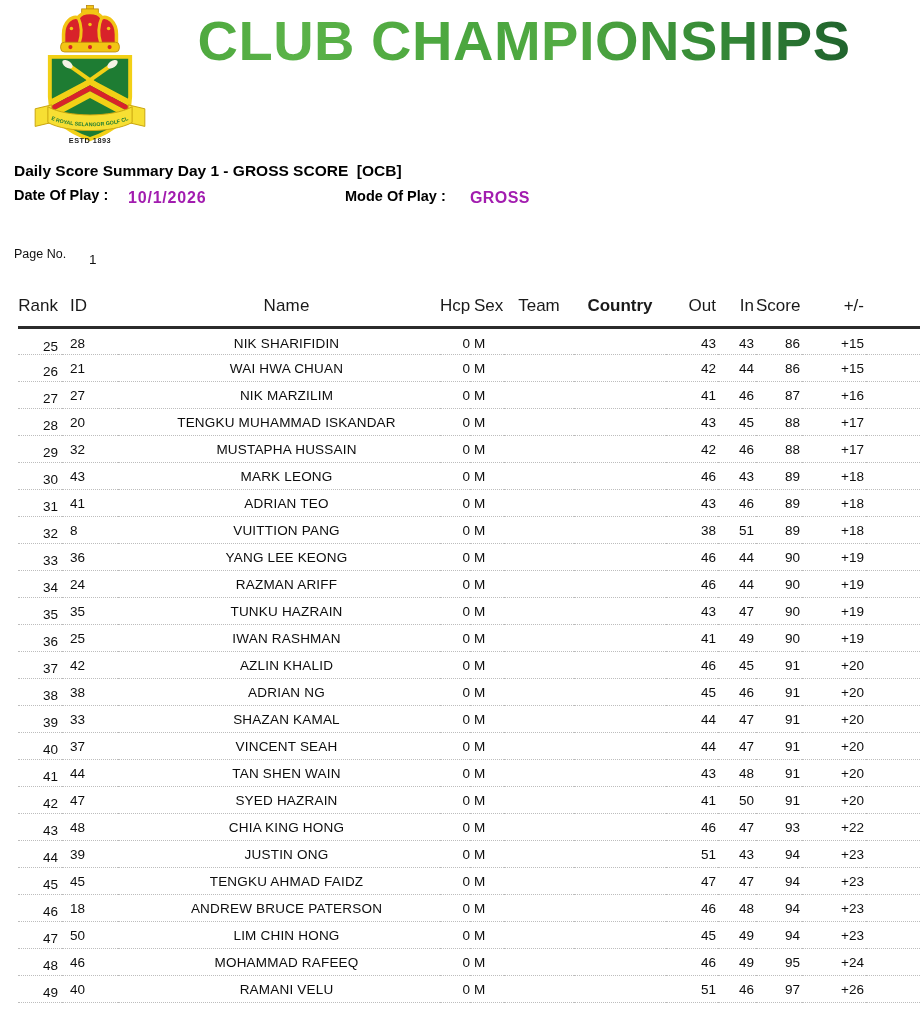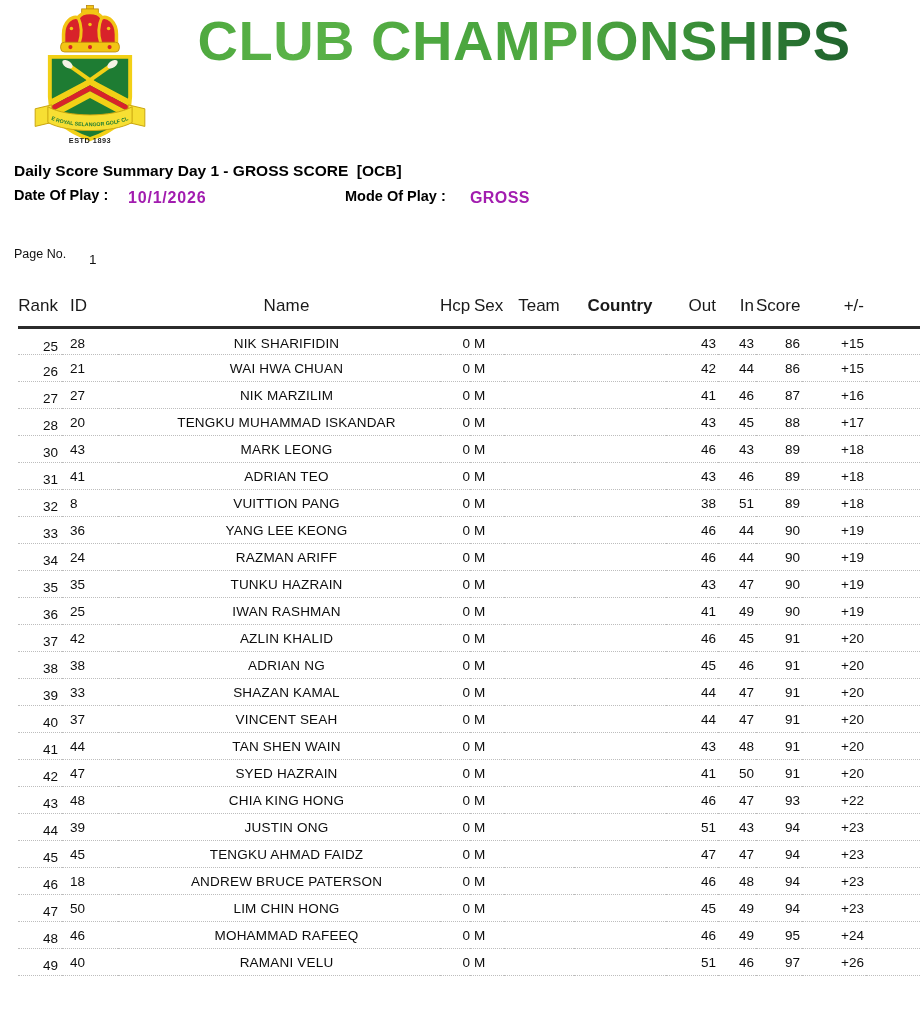--- a/index.html
+++ b/index.html
@@ -235,20 +235,34 @@
             <td class="c-sex">M</td>
             <td class="c-team"></td>
             <td class="c-country"></td>
             <td class="c-out">43</td>
             <td class="c-in">45</td>
             <td class="c-score">88</td>
             <td class="c-diff">+17</td>
             <td class="c-fill"></td>
           </tr>
           <tr>
+            <td class="c-rank"><span class="rank-shift">29</span></td>
+            <td class="c-id">32</td>
+            <td class="c-name">MUSTAPHA HUSSAIN</td>
+            <td class="c-hcp">0</td>
+            <td class="c-sex">M</td>
+            <td class="c-team"></td>
+            <td class="c-country"></td>
+            <td class="c-out">42</td>
+            <td class="c-in">46</td>
+            <td class="c-score">88</td>
+            <td class="c-diff">+17</td>
+            <td class="c-fill"></td>
+          </tr>
+          <tr>
             <td class="c-rank"><span class="rank-shift">30</span></td>
             <td class="c-id">43</td>
             <td class="c-name">MARK LEONG</td>
             <td class="c-hcp">0</td>
             <td class="c-sex">M</td>
             <td class="c-team"></td>
             <td class="c-country"></td>
             <td class="c-out">46</td>
             <td class="c-in">43</td>
             <td class="c-score">89</td>

